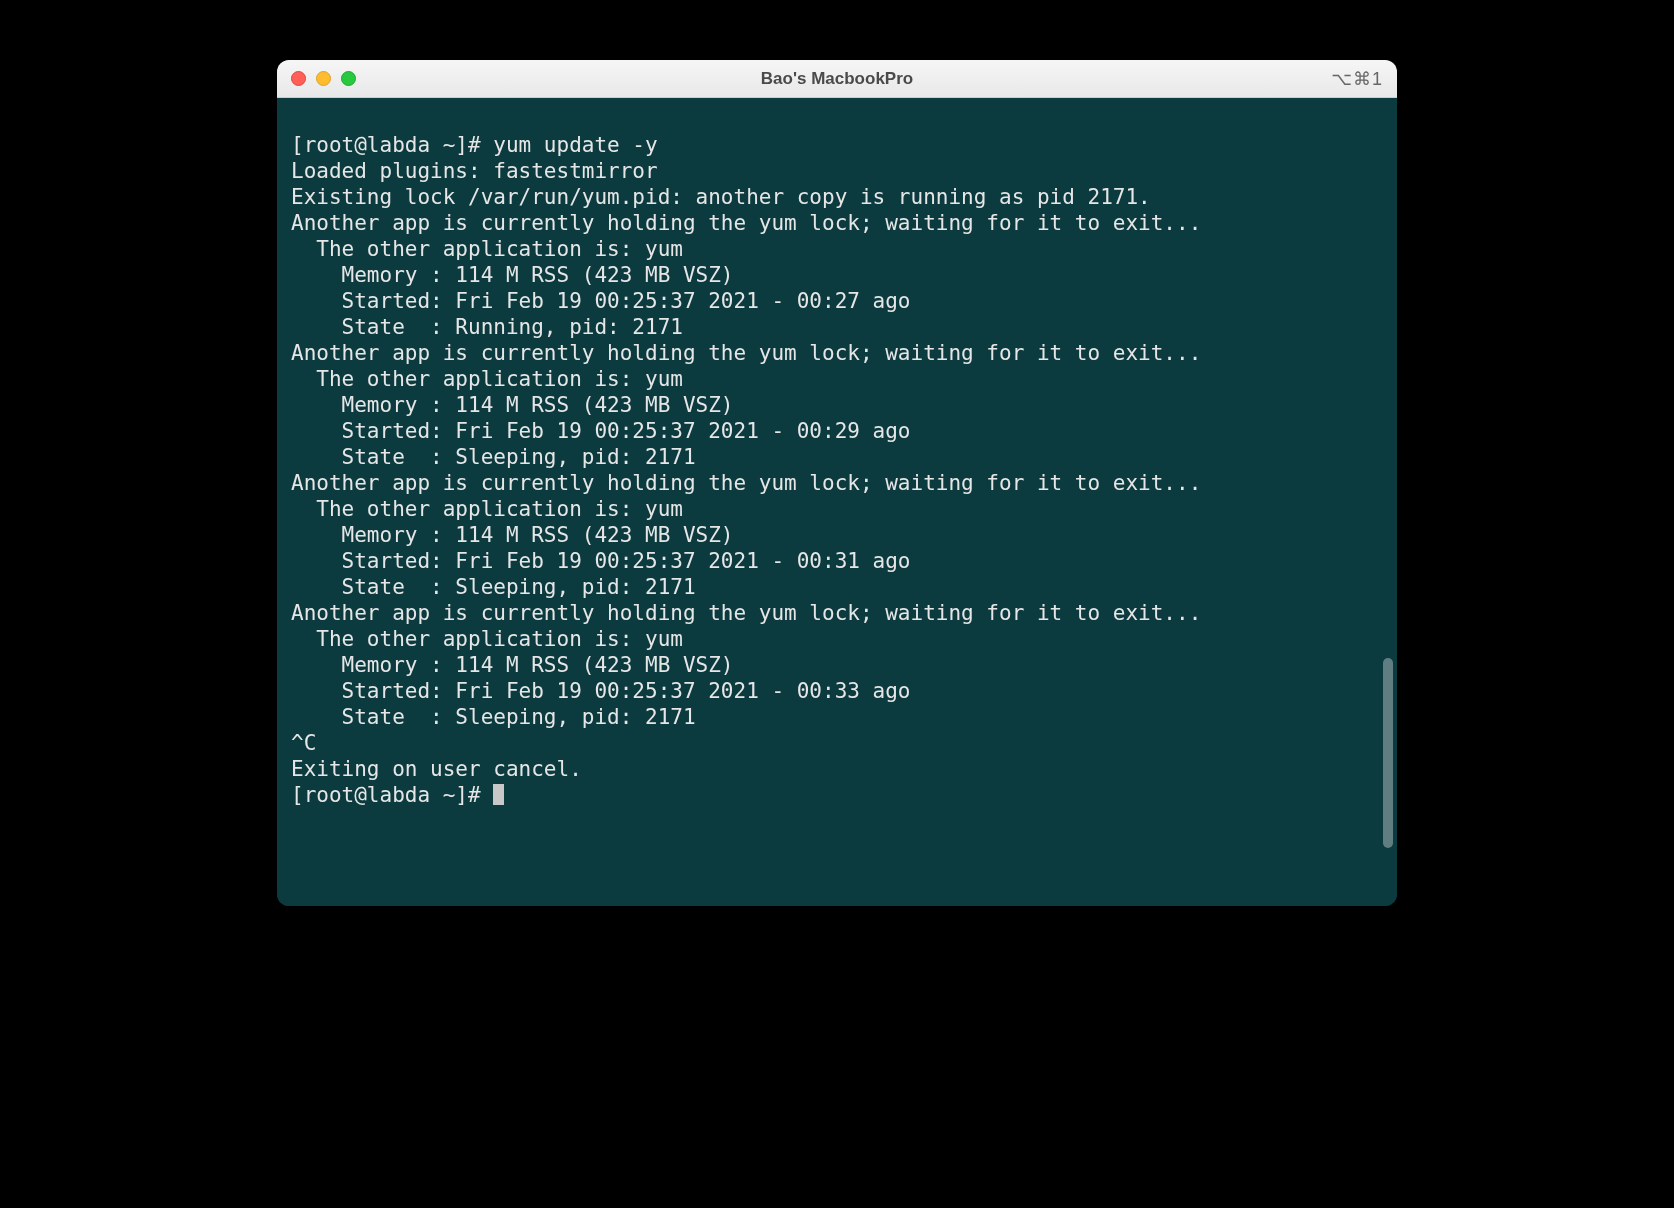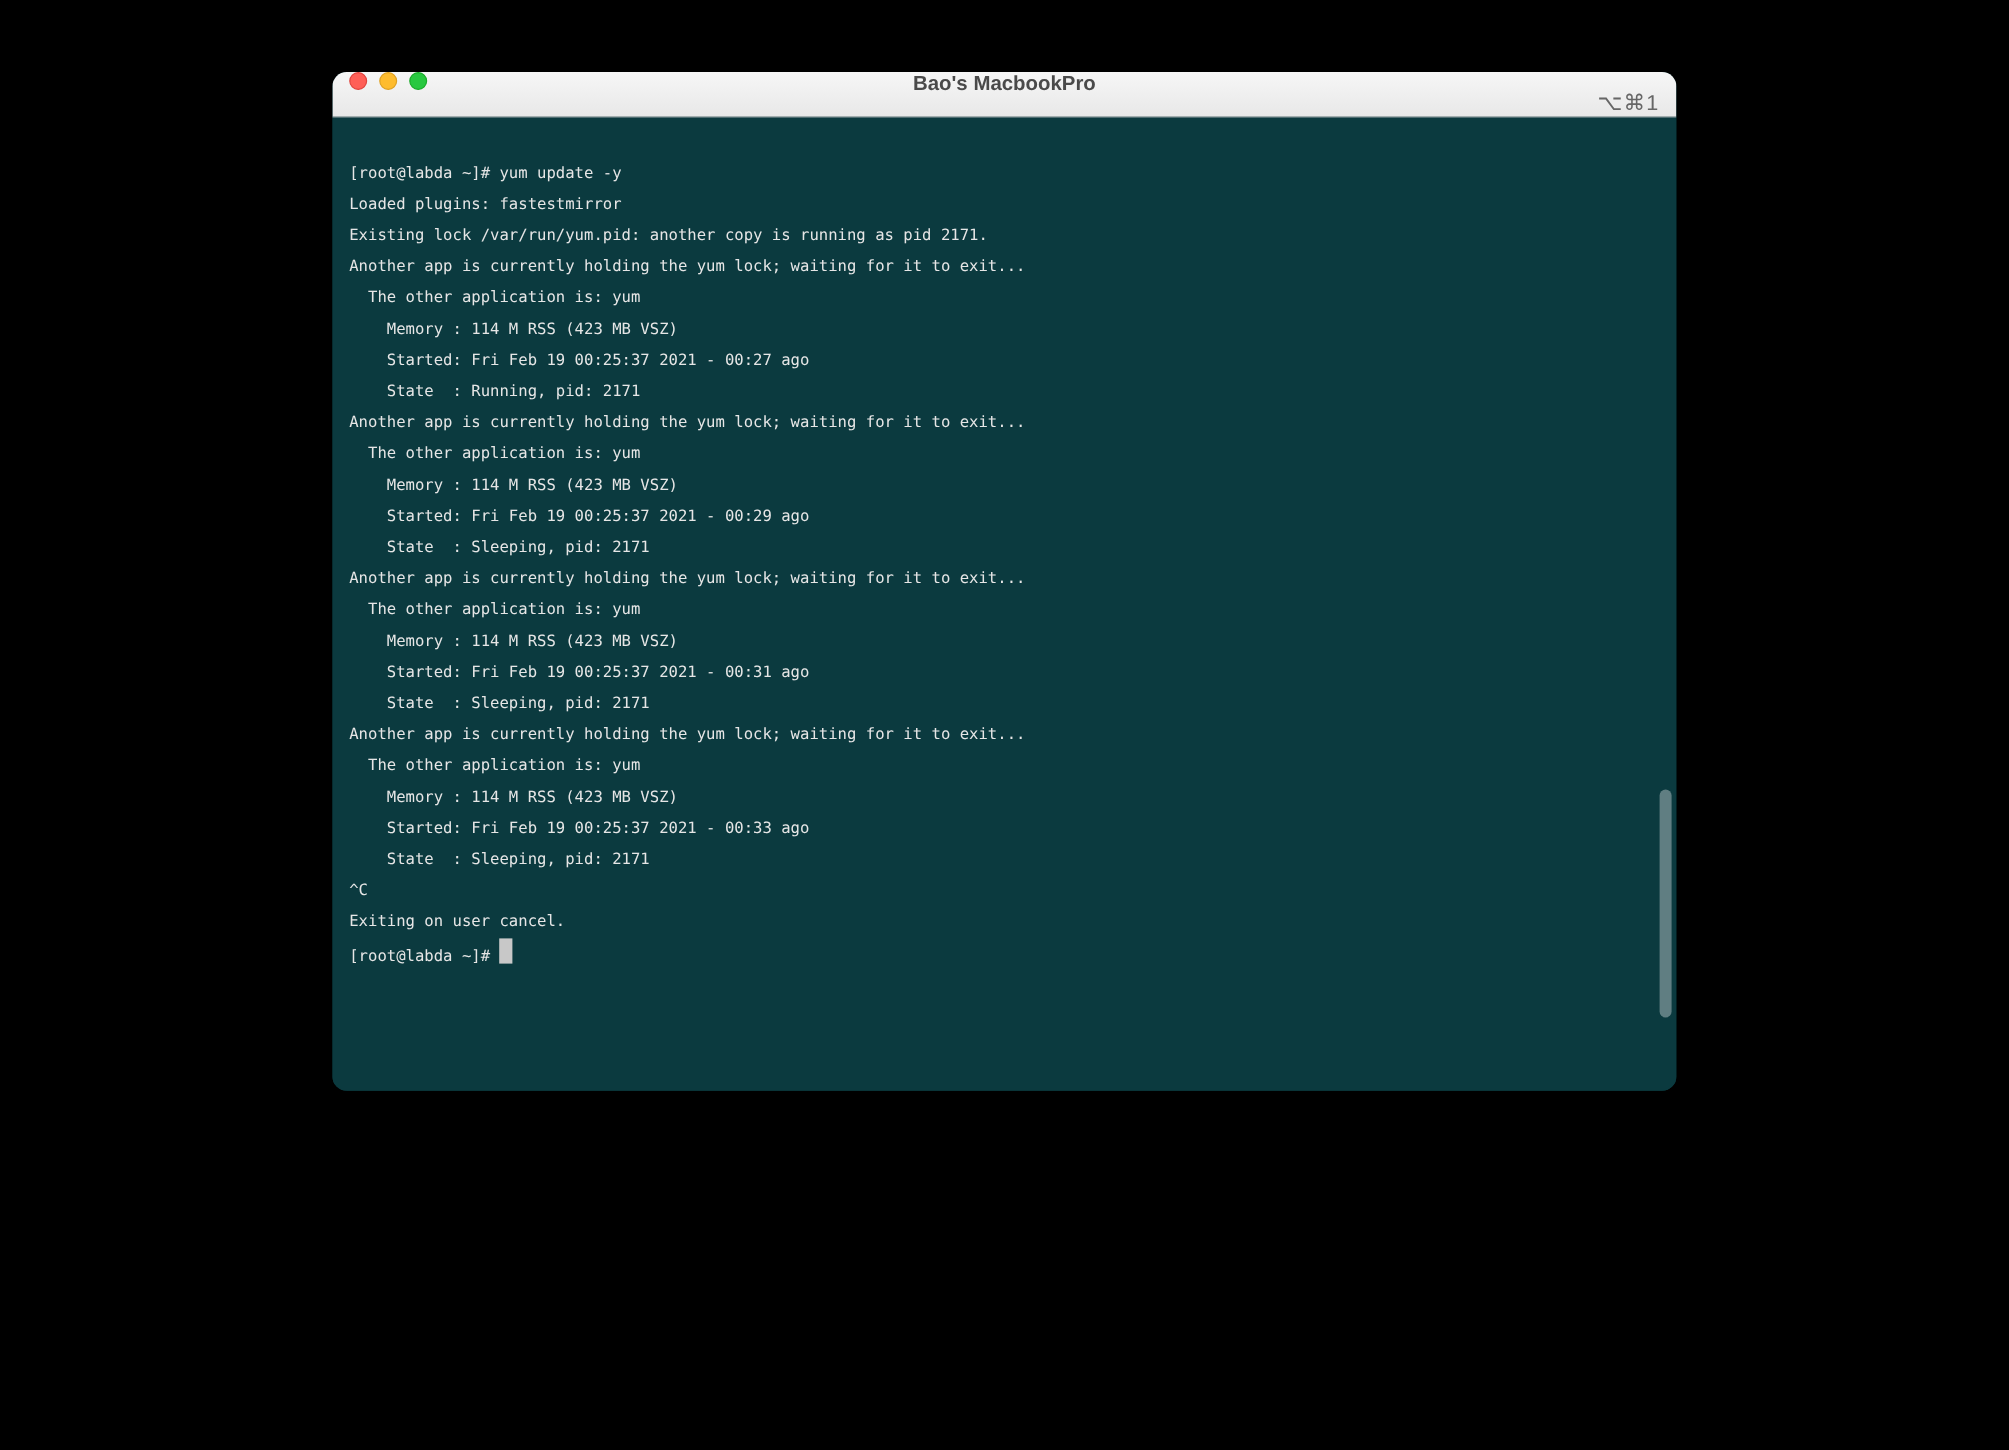--- a/index.html
+++ b/index.html
@@ -19,24 +19,23 @@
       border-radius: 12px;
       box-shadow: 0 20px 60px rgba(0,0,0,0.6);
       overflow: hidden;
       position: relative;
     }
     .titlebar {
       height: 38px;
       background: linear-gradient(#f6f6f6, #e8e8e8);
       border-bottom: 1px solid #ccc;
       display: flex;
-      align-items: flex-start;
+      align-items: center;
       padding: 0 14px;
       position: relative;
-      flex-direction: column;
     }
     .traffic-lights {
       display: flex;
       gap: 10px;
       align-items: center;
     }
     .light {
       width: 15px;
       height: 15px;
       border-radius: 50%;
@@ -56,21 +55,21 @@
       margin-left: auto;
       font-size: 18px;
       color: #666;
       letter-spacing: 1px;
     }
     .terminal-body {
       background: #0b3a3f;
       padding: 8px 14px 20px 14px;
       min-height: 720px;
       font-family: "SF Mono", "Menlo", "Monaco", "Consolas", monospace;
-      font-size: 13px;
+      font-size: 21px;
       line-height: 26px;
       color: #e6e6e6;
       white-space: pre;
       position: relative;
     }
     .scrollbar {
       position: absolute;
       right: 4px;
       top: 560px;
       width: 10px;

